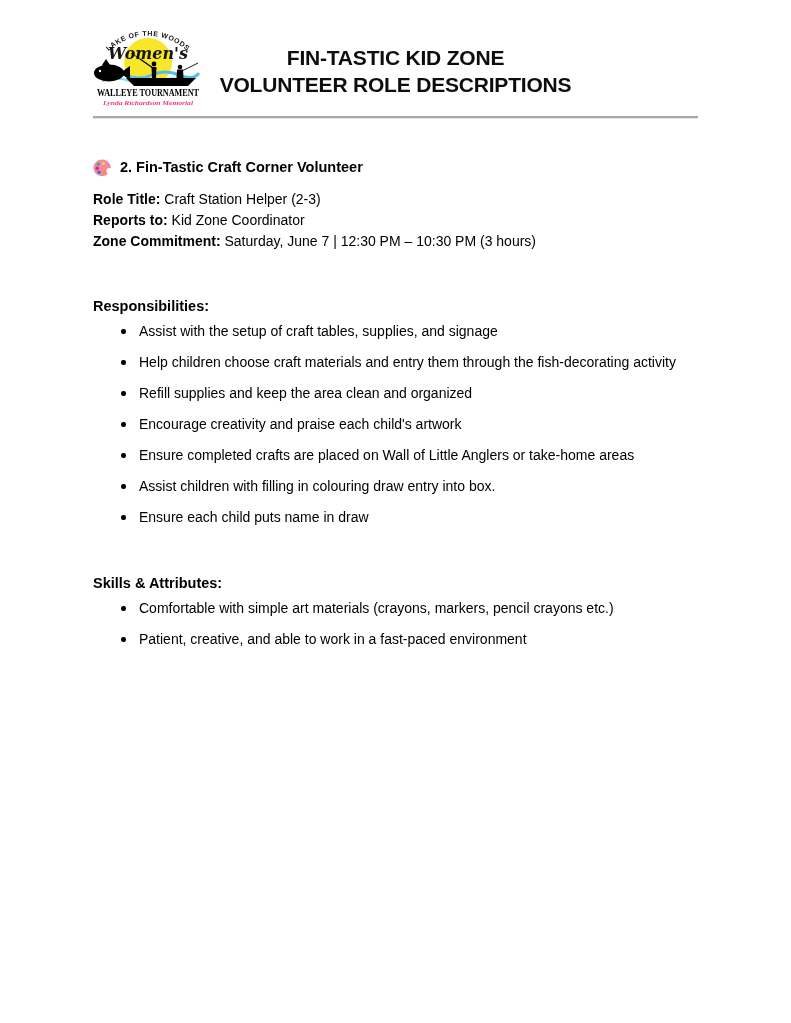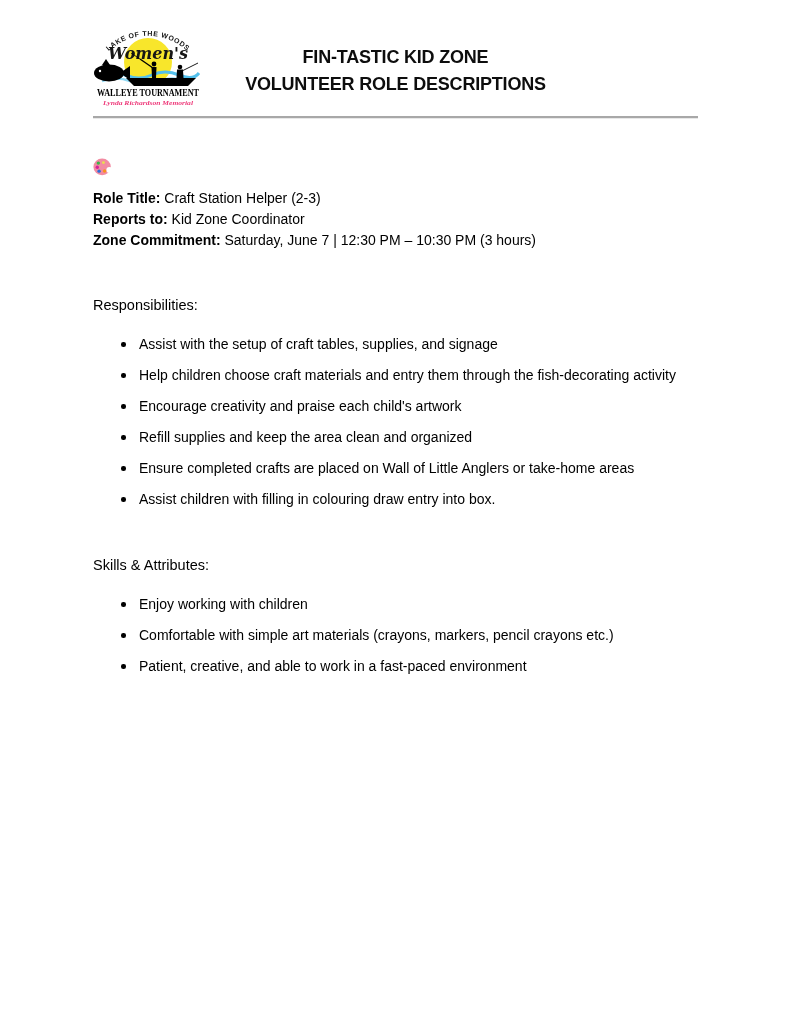--- a/index.html
+++ b/index.html
@@ -13,21 +13,21 @@
     background: #ffffff;
     overflow: hidden;
   }
   
   .doc-header { position: relative; height: 116px; }
   .logo { position: absolute; left: 92px; top: 26px; width: 112px; height: 80px; }
   .title-block {
     position: absolute; left: 0; right: 0; top: 44px;
     text-align: center;
     font-weight: 700;
-    font-size: 18px;
+    font-size: 21px;
     line-height: 27px;
     letter-spacing: -0.2px;
     color: #0d0d0d;
   }
   .divider {
     margin: 0 93px;
     border-top: 2px solid #a8a8a8;
     border-bottom: 1px solid #e8e8e8;
     height: 0;
   }
@@ -40,26 +40,26 @@
     gap: 8px;
     font-size: 14.5px;
     font-weight: 700;
     line-height: 19px;
   }
   .emoji-icon { flex: 0 0 auto; display: block; }
   .info-block { margin-top: 12px; font-size: 14px; line-height: 21px; }
   .info-line b { font-weight: 700; margin-top: 21px; }
   .sub-heading {
     font-size: 14.5px;
-    font-weight: 400;
+    font-weight: 700;
     line-height: 18px;
   }
   .sub-heading.responsibilities { margin-top: 45px; }
   .sub-heading.skills { margin-top: 46px; }
-  ul.doc-list { list-style: none; margin-top: 20px; }
+  ul.doc-list { list-style: none; margin-top: 6px; }
   ul.doc-list li {
     position: relative;
     padding-left: 46px;
     font-size: 14px;
     line-height: 21px;
     margin-bottom: 10px;
     max-width: 605px;
   }
   ul.doc-list li::before {
     content: "";
@@ -132,20 +132,21 @@
     <div class="section-heading">
       <svg class="emoji-icon" width="19" height="18" viewBox="0 0 20 19" aria-hidden="true">
         <ellipse cx="9.6" cy="9.4" rx="9.2" ry="8.9" fill="#f28ba2"></ellipse>
         <circle cx="17.2" cy="12.6" r="3.1" fill="#ffffff"></circle>
         <circle cx="5.6" cy="5.4" r="1.8" fill="#39b54a"></circle>
         <circle cx="4.5" cy="9.8" r="1.8" fill="#d6219c"></circle>
         <circle cx="6.4" cy="13.9" r="1.8" fill="#2e6fd8"></circle>
         <circle cx="12.2" cy="13.8" r="1.8" fill="#f7941d"></circle>
         <circle cx="11.0" cy="4.8" r="1.5" fill="#e8e24a"></circle>
       </svg>
+      <span>2. Fin-Tastic Craft Corner Volunteer</span>
     </div>
 
     <div class="info-block">
       <div class="info-line">
         <b>Role Title:</b>
         <span>Craft Station Helper (2-3)</span>
       </div>
       <div class="info-line">
         <b>Reports to:</b>
         <span>Kid Zone Coordinator</span>
@@ -153,27 +154,27 @@
       <div class="info-line">
         <b>Zone Commitment:</b>
         <span>Saturday, June 7 | 12:30 PM – 10:30 PM (3 hours)</span>
       </div>
     </div>
 
     <div class="sub-heading responsibilities">Responsibilities:</div>
     <ul class="doc-list">
       <li>Assist with the setup of craft tables, supplies, and signage</li>
       <li>Help children choose craft materials and entry them through the fish-decorating activity</li>
+      <li>Refill supplies and keep the area clean and organized</li>
       <li>Encourage creativity and praise each child's artwork</li>
-      <li>Refill supplies and keep the area clean and organized</li>
       <li>Ensure completed crafts are placed on Wall of Little Anglers or take-home areas</li>
       <li>Assist children with filling in colouring draw entry into box.</li>
+      <li>Ensure each child puts name in draw</li>
     </ul>
 
     <div class="sub-heading skills">Skills &amp; Attributes:</div>
     <ul class="doc-list">
-      <li>Enjoy working with children</li>
       <li>Comfortable with simple art materials (crayons, markers, pencil crayons etc.)</li>
       <li>Patient, creative, and able to work in a fast-paced environment</li>
     </ul>
 
   </div>
 </div>
 
 </body></html>

